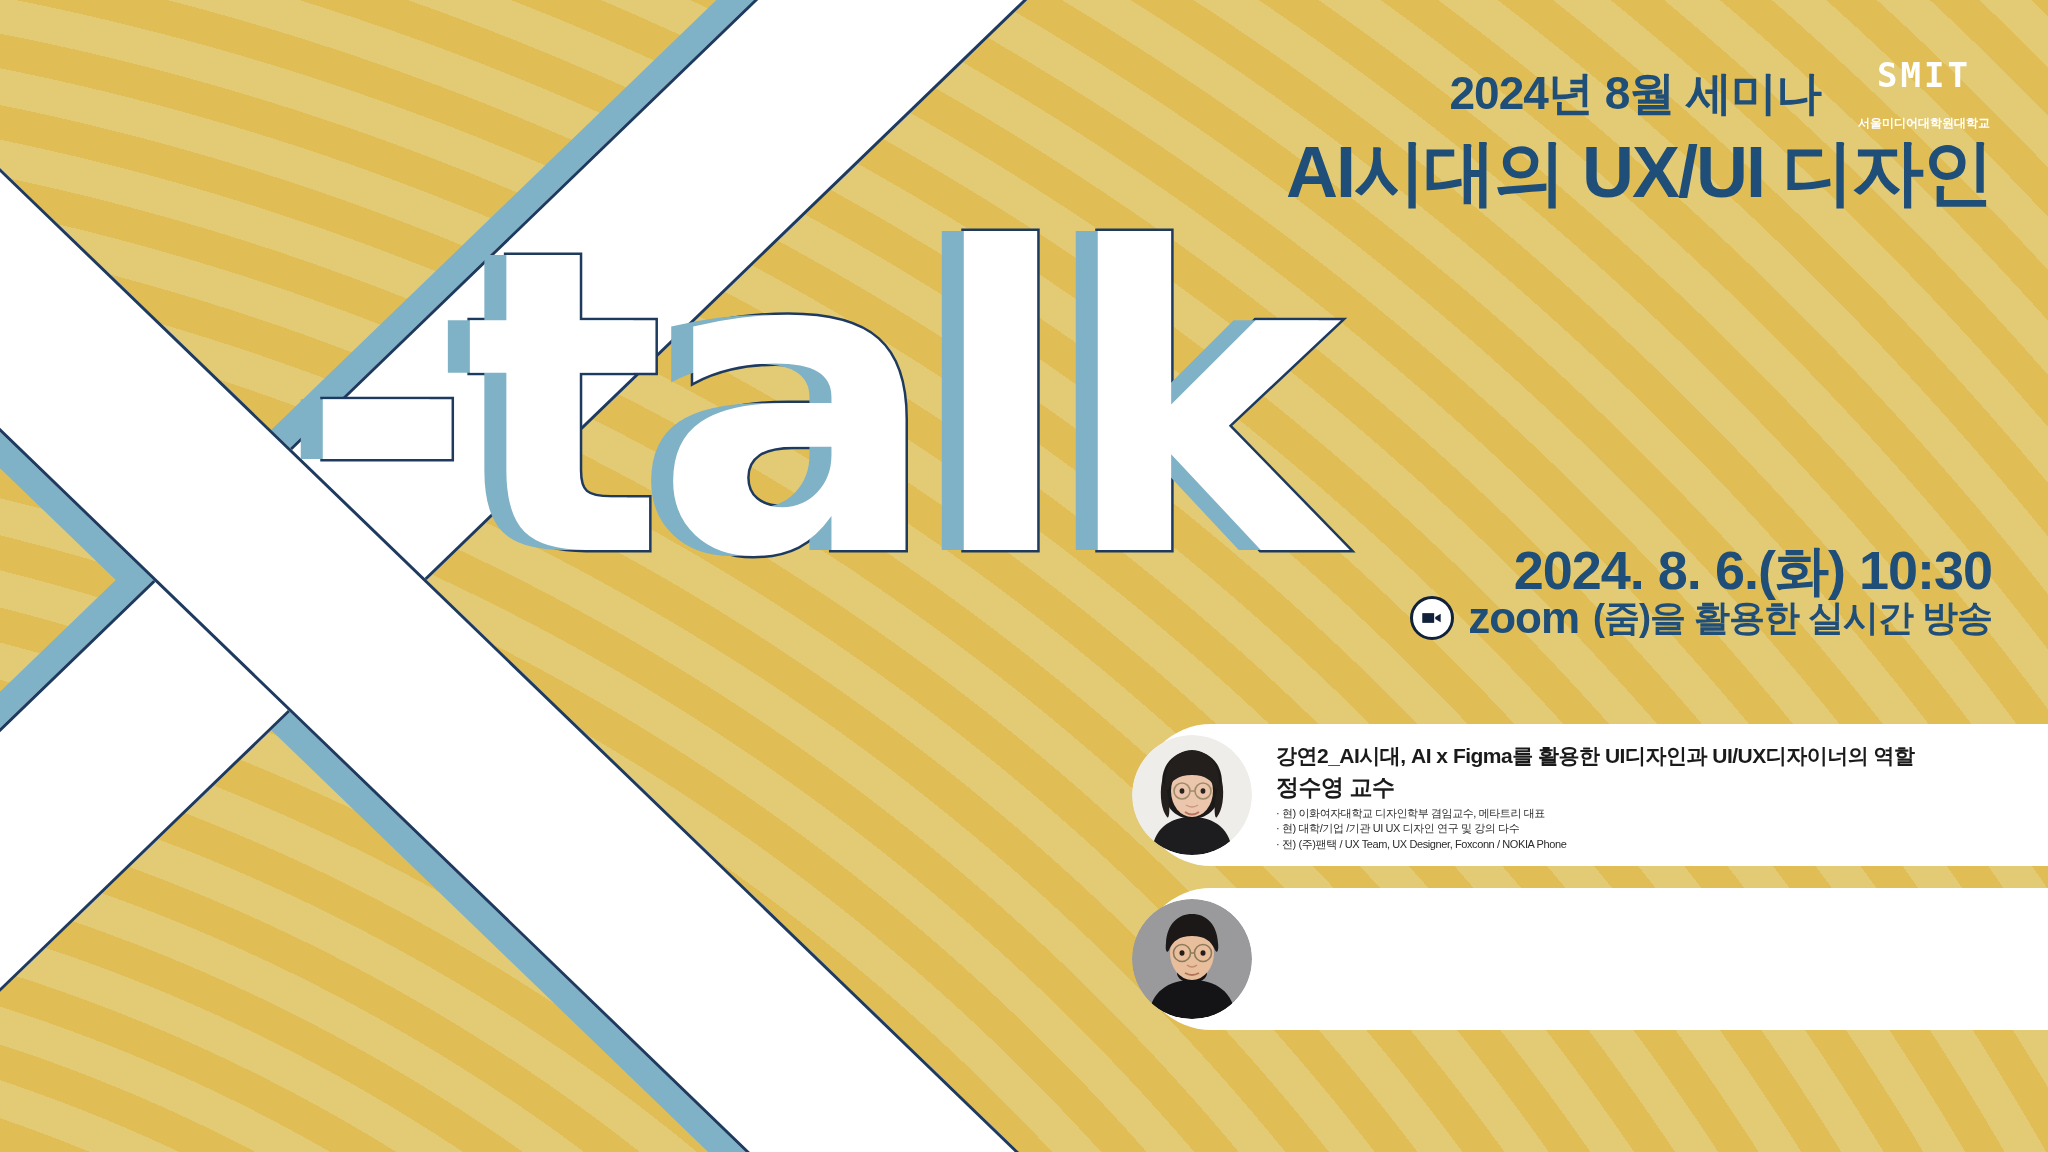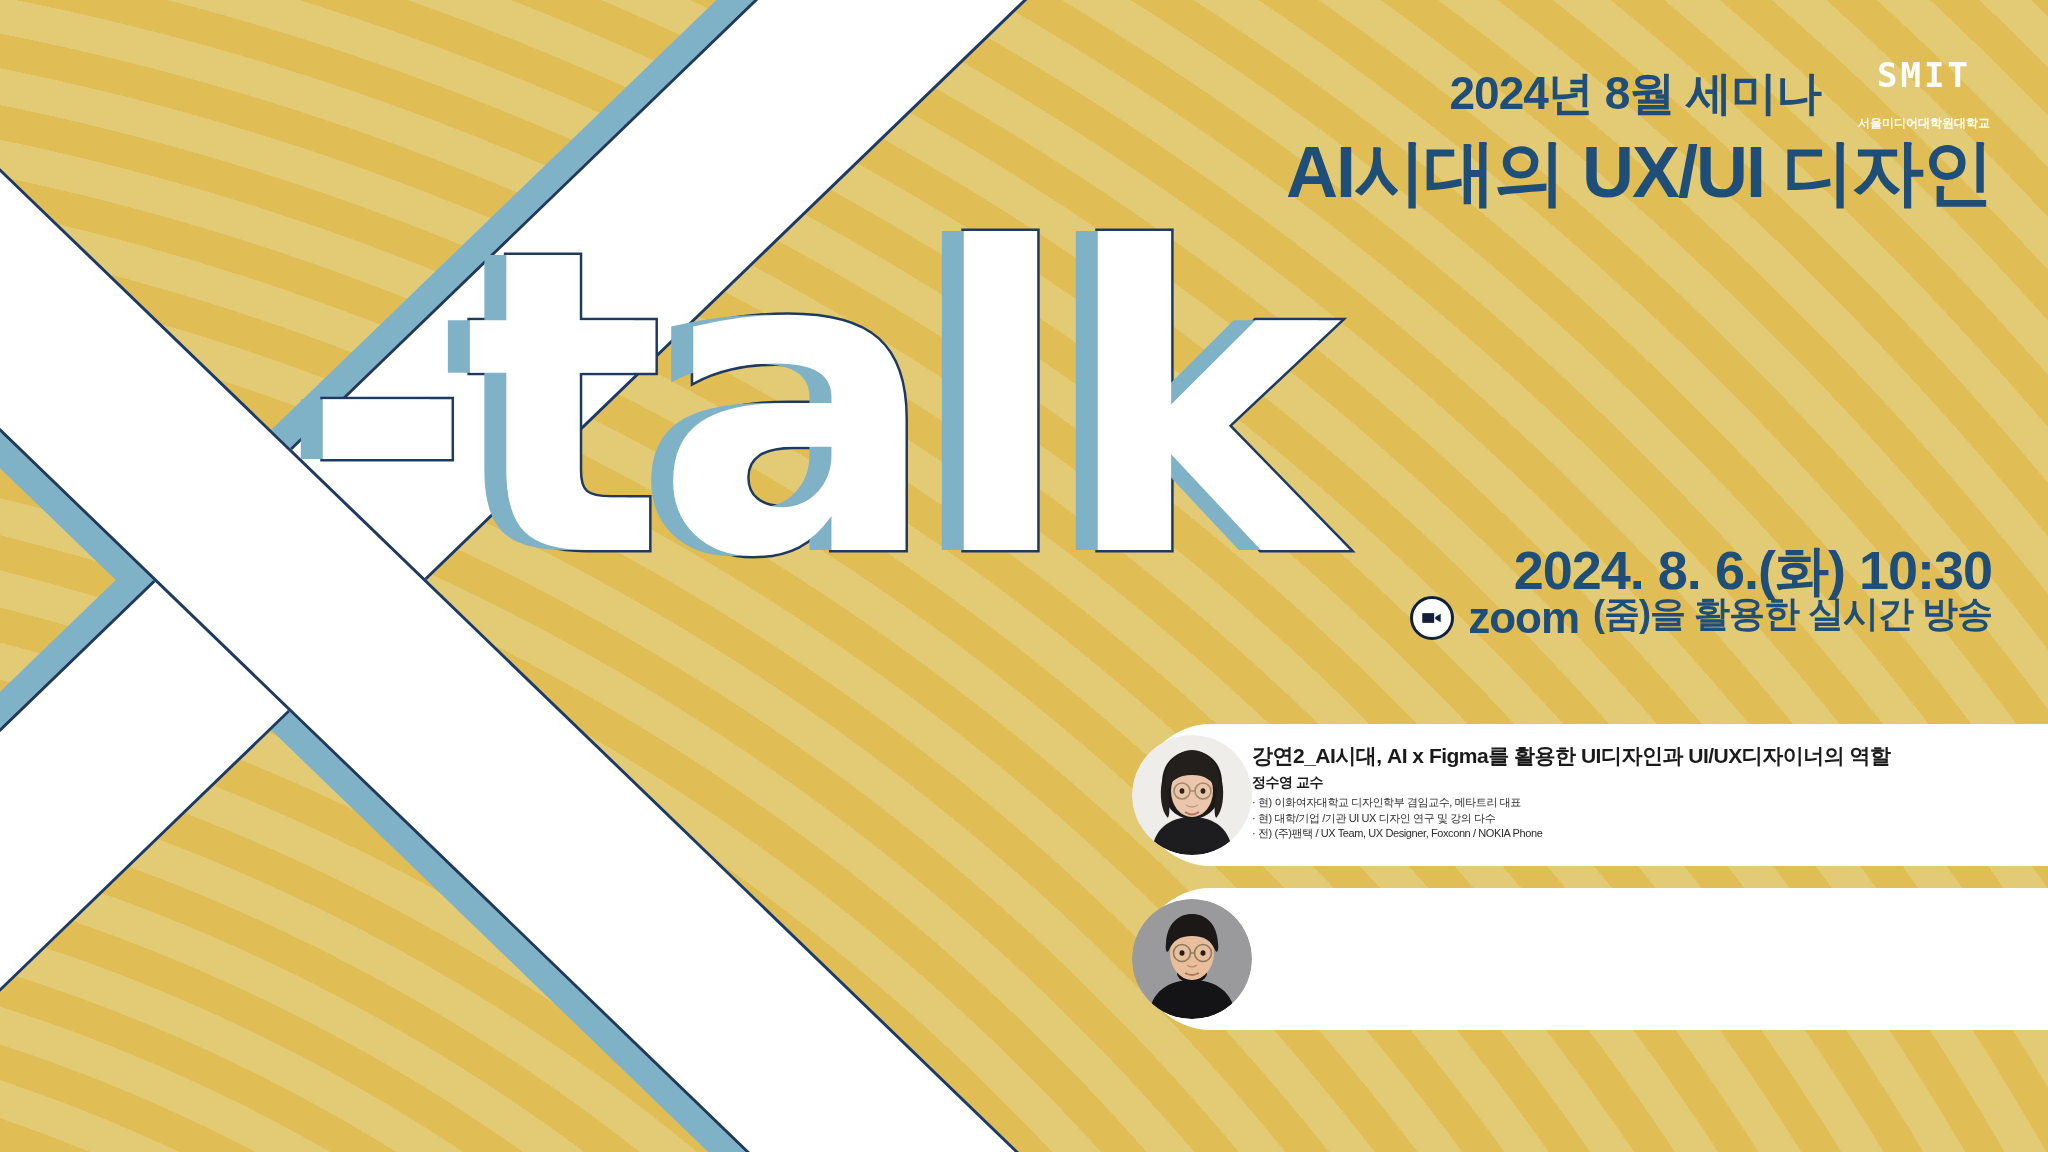--- a/index.html
+++ b/index.html
@@ -98,21 +98,21 @@
   }
 
   
   .datetime{
     position:absolute; right:56px; top:522px;
     color:#1F4E79; font-size:54px; font-weight:800;
     letter-spacing:-1px; line-height:1; white-space:nowrap;margin-top:21px;
   }
   .broadcast{
     position:absolute; right:56px; top:596px;
-    display:flex; gap:14px;
+    display:flex; align-items:center; gap:14px;
     white-space:nowrap;
   }
   .zoom-badge{
     width:44px;height:44px;border-radius:50%;
     background:#FFFFFF;border:3px solid #12213A;
     display:flex;align-items:center;justify-content:center;
     box-sizing:border-box;flex:0 0 auto;
   }
   .zoom-word{
     color:#1F4E79;font-size:44px;font-weight:800;letter-spacing:-1px;line-height:1;
@@ -134,27 +134,27 @@
   }
   .card-1{top:724px;height:142px;}
   .card-2{top:888px;height:142px;}
 
   .avatar{
     width:120px;height:120px;border-radius:50%;
     margin-left:-8px; margin-top:-7px;
     flex:0 0 auto; overflow:hidden; position:relative;
   }
   .avatar svg{display:block;width:120px;height:120px;}
-  .card-body{padding-top:2px;}
+  .card-body{margin-left:24px;padding-top:2px;}
   .talk-title{
     color:#1A1A1A;font-size:21px;font-weight:700;letter-spacing:-0.5px;
     line-height:1.15;white-space:nowrap;
   }
   .speaker-name{
-    color:#1A1A1A;font-size:14px;font-weight:700;letter-spacing:-0.5px;
+    color:#1A1A1A;font-size:23px;font-weight:700;letter-spacing:-0.5px;
     margin-top:6px;line-height:1.15;
   }
   .bullets{margin-top:5px;}
   .bullet{
     color:#2B2B2B;font-size:11px;font-weight:400;letter-spacing:-0.4px;
     line-height:1.42;white-space:nowrap;
   }
 </style>
 </head>
 <body>

